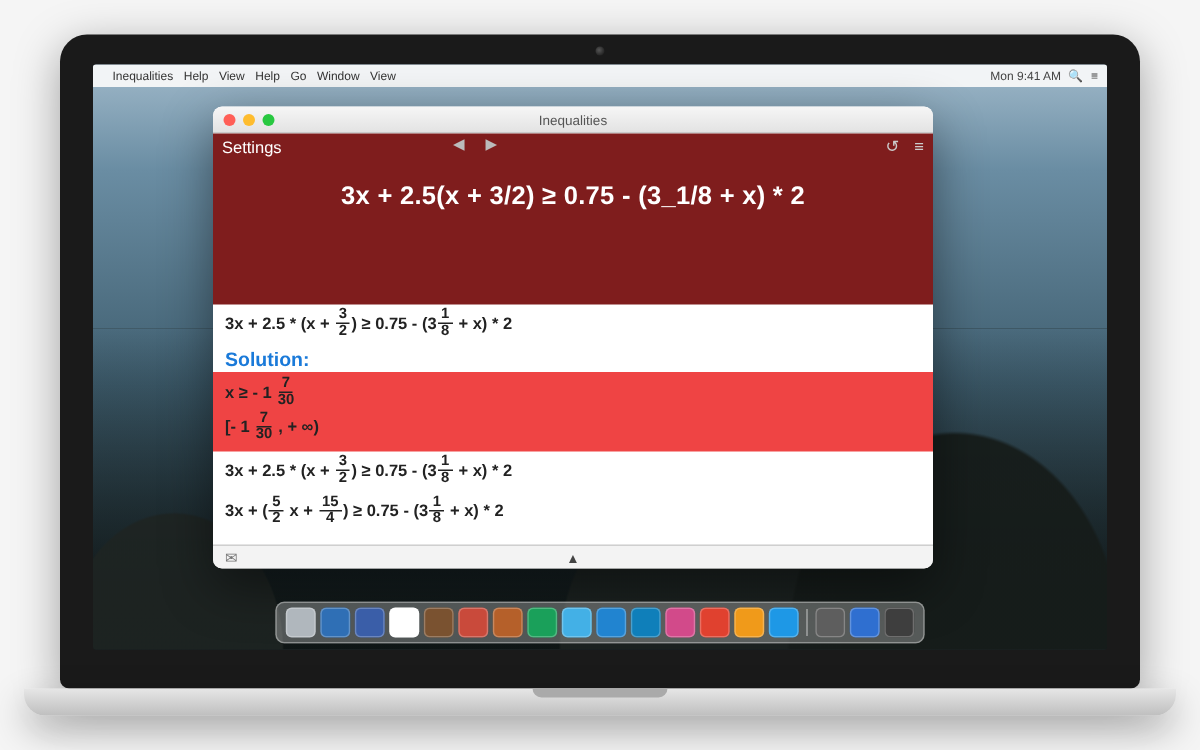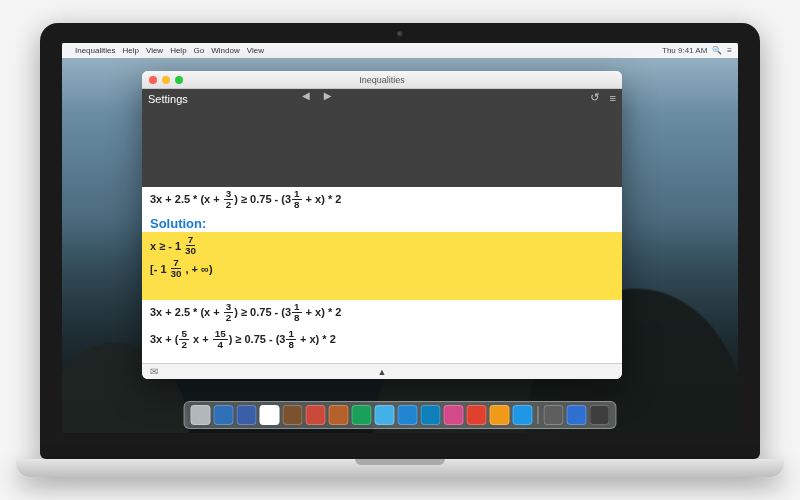--- a/index.html
+++ b/index.html
@@ -103,23 +103,23 @@
     flex-shrink: 0;
   }
   .traffic { display: flex; gap: 5px; margin-left: 7px; }
   .traffic span { width: 8px; height: 8px; border-radius: 50%; display:block; }
   .tl-close { background:#ff5f57; } .tl-min { background:#febc2e; } .tl-max { background:#28c840; }
   .titlebar .title {
     position: absolute; left: 0; right: 0; text-align: center;
     font-size: 9px; color: #555; pointer-events: none;
   }
   .black-panel {
-    background: #404040; color: #fff;
+    background: #7f1d1d; color: #fff;
     flex-shrink: 0;
-    height: 98px;
+    height: 114px;
     position: relative;
   }
   .black-toolbar {
     display: flex; align-items: center; height: 20px;
     padding: 0 6px; font-size: 11px;
   }
   .black-toolbar .settings { color: #fff; }
   .black-toolbar .navarrows {
     position: absolute; left: 160px; top: 1px;
     display: flex; gap: 14px; font-size: 10px; color: #bbb;
@@ -132,22 +132,22 @@
     position: absolute; top: 32px; left: 0; right: 0;
     text-align: center; font-size: 17px; font-weight: 600; letter-spacing: .2px;
   }
   .work-area {
     flex: 1; overflow: hidden; position: relative;
     font-size: 11px; color: #222; font-weight: bold;
   }
   .work-area .line { padding: 3px 8px; white-space: nowrap; }
   .solution-label { color: #1a7ad9; padding: 2px 8px 1px; font-size: 13px; }
   .solution-block {
-    background: #fde047;
-    padding: 3px 8px 20px;
+    background: #ef4444;
+    padding: 3px 8px 5px;
   }
   .solution-block div { padding: 1px 0; }
   .bottom-bar {
     height: 16px; border-top: 1px solid #cfcfcf;
     background: #f3f3f3;
     display: flex; align-items: center; justify-content: center;
     position: relative;
     flex-shrink: 0;
   }
   .bottom-bar .mail {
@@ -179,21 +179,21 @@
         <span class="apple"></span>
         <span>Inequalities</span>
         <span>Help</span>
         <span>View</span>
         <span>Help</span>
         <span>Go</span>
         <span>Window</span>
         <span>View</span>
         <span class="spacer"></span>
         <span class="status">
-          <span>Thu 9:41 AM</span>
+          <span>Mon 9:41 AM</span>
           <span>🔍</span>
           <span>≡</span>
         </span>
       </div>
 
       <div class="app-window">
         <div class="titlebar">
           <div class="traffic">
             <span class="tl-close"></span>
             <span class="tl-min"></span>
@@ -207,20 +207,21 @@
             <span class="settings">Settings</span>
             <span class="navarrows">
               <span>◀</span>
               <span>▶</span>
             </span>
             <span class="right-ctl">
               <span>↺</span>
               <span>≡</span>
             </span>
           </div>
+          <div class="display-eq">3x + 2.5(x + 3/2) ≥ 0.75 - (3_1/8 + x) * 2</div>
         </div>
 
         <div class="work-area">
           <div class="line">
             <span>3x + 2.5 * (x + </span><span class="frac">
                 <span class="num">3</span>
                 <span class="den">2</span>
               </span><span>) ≥ 0.75 - (3</span><span class="frac">
                 <span class="num">1</span>
                 <span class="den">8</span>

